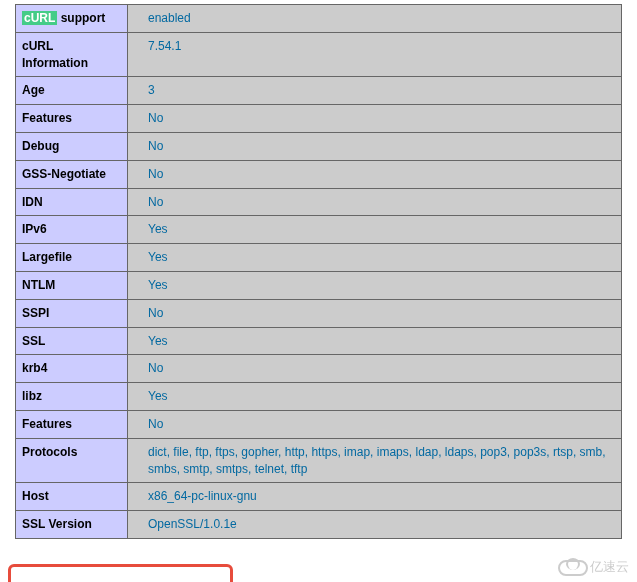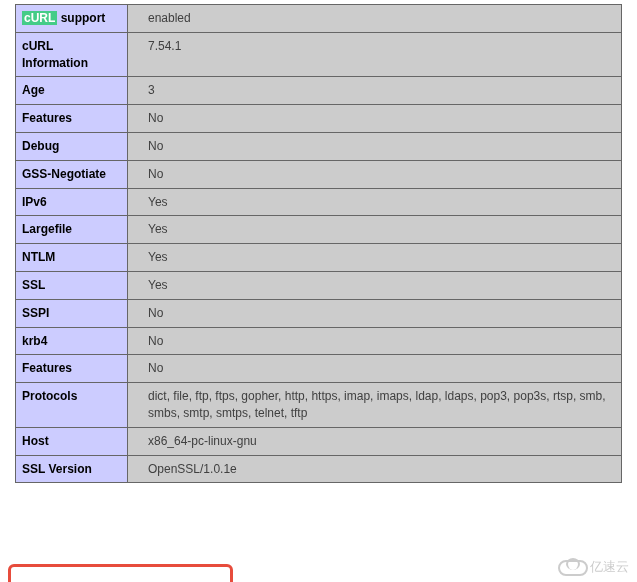--- a/index.html
+++ b/index.html
@@ -28,21 +28,21 @@
       line-height: 1.4;
     }
     td.label {
       background: #ccccff;
       font-weight: bold;
       width: 112px;
       color: #000000;
     }
     td.value {
       background: #cccccc;
-      color: #404040;
+      color: #0369a1;
       padding-left: 20px;
     }
     .highlight-green {
       background: #44cc88;
       color: #ffffff;
       padding: 0 2px;
     }
     .red-box {
       position: absolute;
       border: 3px solid #e74c3c;
@@ -123,42 +123,50 @@
       </tr>
       <tr>
         <td class="label">Debug</td>
         <td class="value">No</td>
       </tr>
       <tr>
         <td class="label">GSS-Negotiate</td>
         <td class="value">No</td>
       </tr>
       <tr>
+        <td class="label">IDN</td>
+        <td class="value">No</td>
+      </tr>
+      <tr>
         <td class="label">IPv6</td>
         <td class="value">Yes</td>
       </tr>
       <tr>
         <td class="label">Largefile</td>
         <td class="value">Yes</td>
       </tr>
       <tr>
         <td class="label">NTLM</td>
         <td class="value">Yes</td>
       </tr>
       <tr>
+        <td class="label">SSPI</td>
+        <td class="value">No</td>
+      </tr>
+      <tr>
         <td class="label">SSL</td>
         <td class="value">Yes</td>
       </tr>
       <tr>
-        <td class="label">SSPI</td>
+        <td class="label">krb4</td>
         <td class="value">No</td>
       </tr>
       <tr>
-        <td class="label">krb4</td>
-        <td class="value">No</td>
+        <td class="label">libz</td>
+        <td class="value">Yes</td>
       </tr>
       <tr>
         <td class="label">Features</td>
         <td class="value">No</td>
       </tr>
       <tr>
         <td class="label">Protocols</td>
         <td class="value">dict, file, ftp, ftps, gopher, http, https, imap, imaps, ldap, ldaps, pop3, pop3s, rtsp, smb, smbs, smtp, smtps, telnet, tftp</td>
       </tr>
       <tr>

